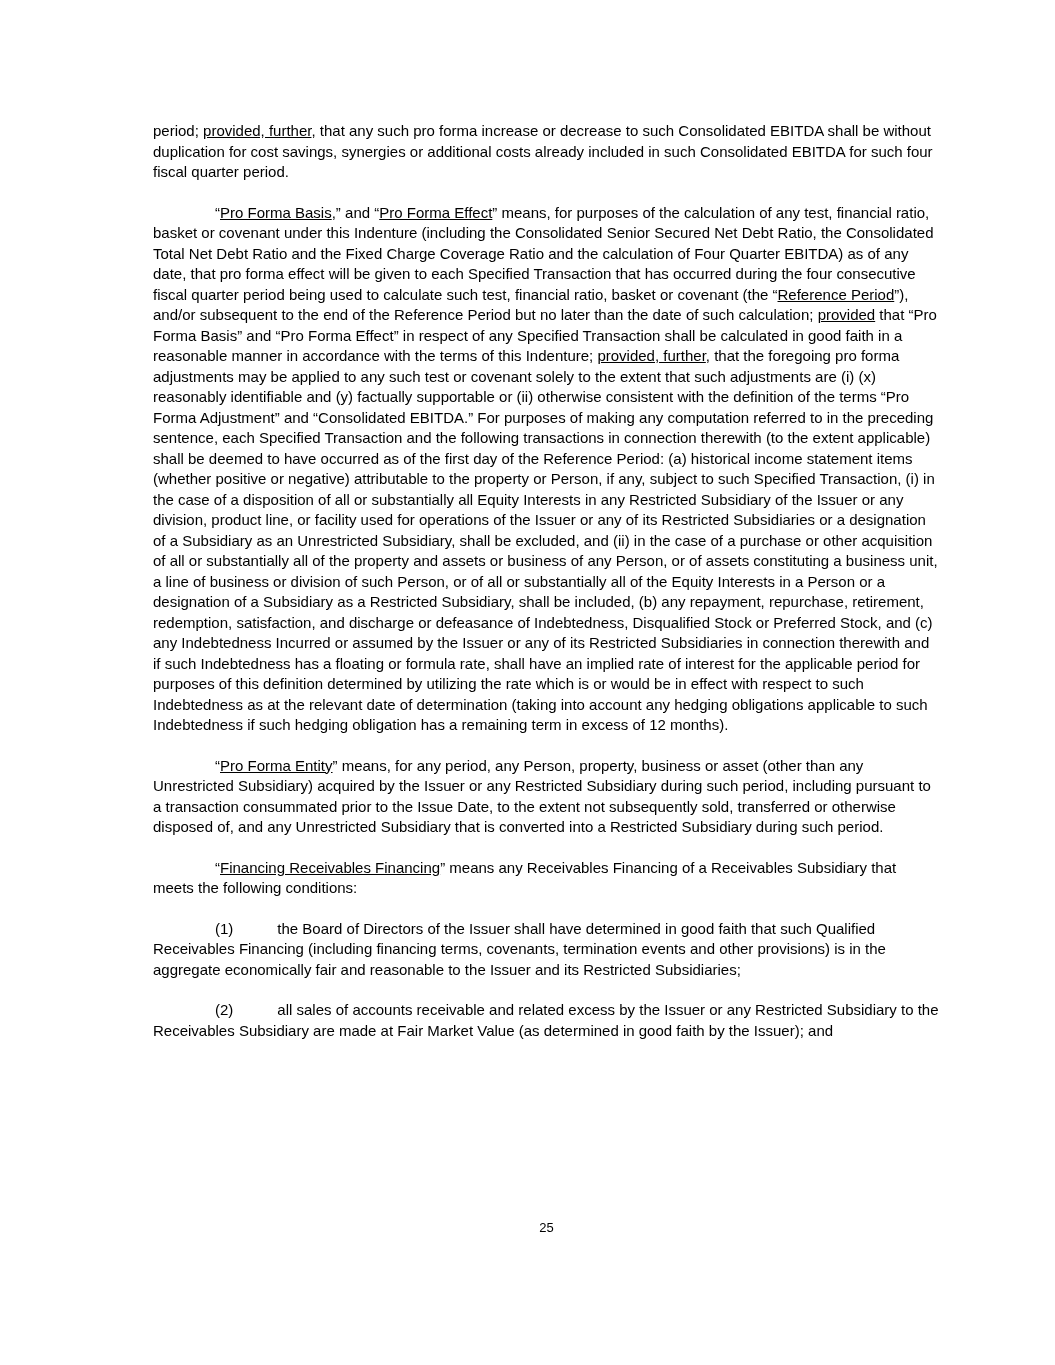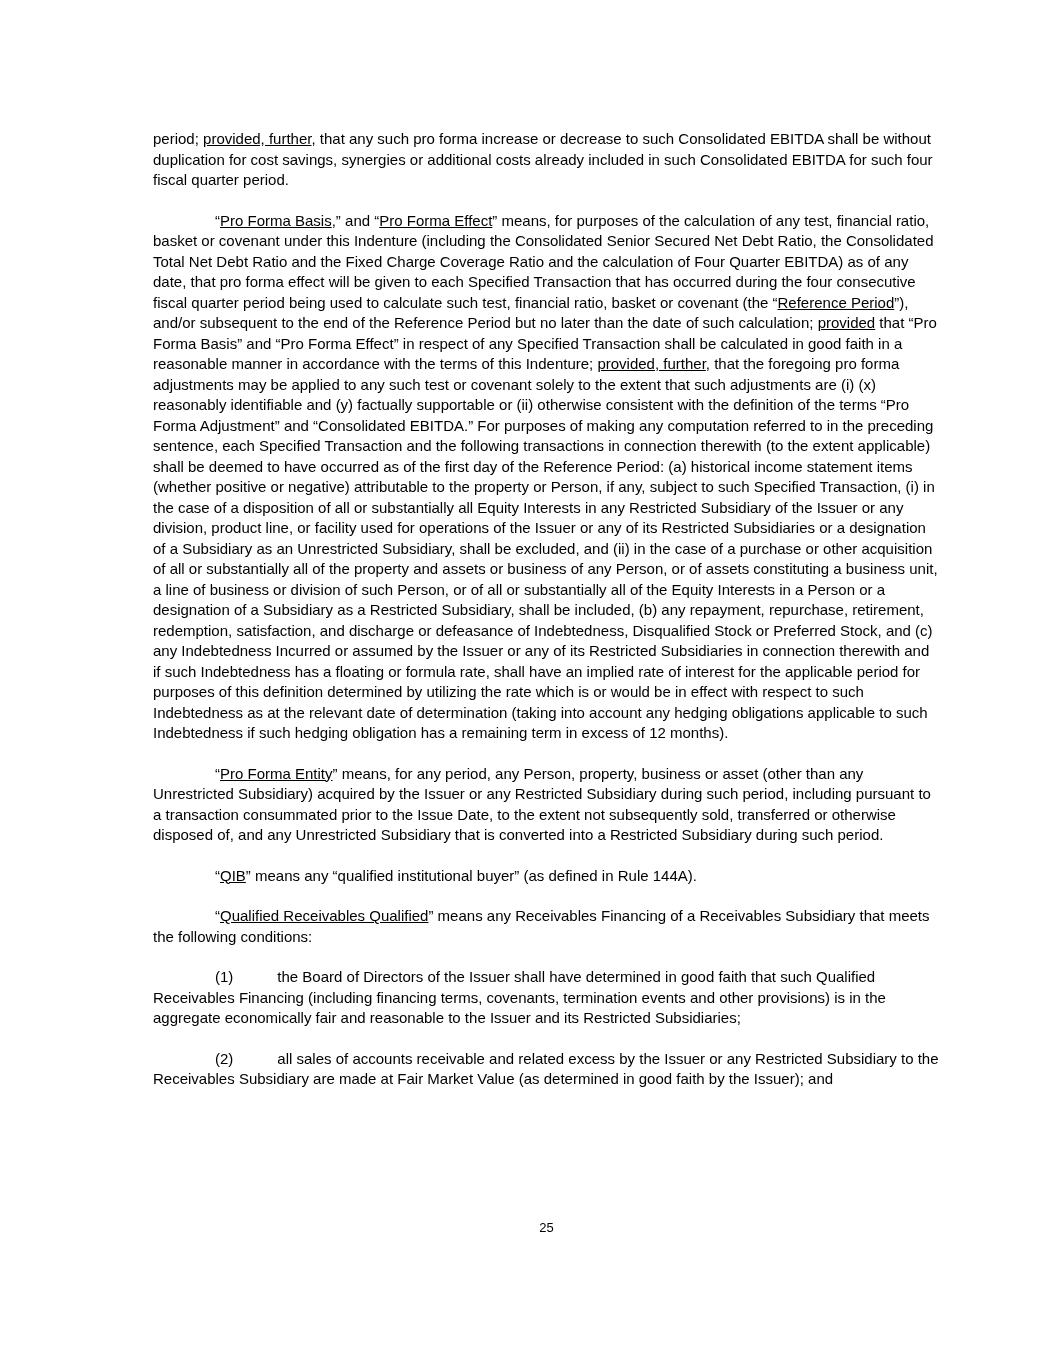--- a/index.html
+++ b/index.html
@@ -19,21 +19,21 @@
   .content {
     position: absolute;
     left: 153px;
     top: 121px;
     width: 787px;
     font-size: 15px;
     line-height: 20.5px;
     text-align: left;
   }
   .para {
-    margin: 8px 0 20px 0;
+    margin: 0 0 20px 0;
     padding: 0;
   }
   .indent {
     text-indent: 62px;
   }
   .u {
     text-decoration: underline;
   }
   .gap {
     display: inline-block;
@@ -53,23 +53,22 @@
 
 <div class="page">
   <div class="content">
 
     <p class="para"><span>period; </span><span class="u">provided, further</span><span>, that any such pro forma increase or decrease to such Consolidated EBITDA shall be without duplication for cost savings, synergies or additional costs already included in such Consolidated EBITDA for such four fiscal quarter period.</span></p>
 
     <p class="para indent"><span>“</span><span class="u">Pro Forma Basis</span><span>,” and “</span><span class="u">Pro Forma Effect</span><span>” means, for purposes of the calculation of any test, financial ratio, basket or covenant under this Indenture (including the Consolidated Senior Secured Net Debt Ratio, the Consolidated Total Net Debt Ratio and the Fixed Charge Coverage Ratio and the calculation of Four Quarter EBITDA) as of any date, that pro forma effect will be given to each Specified Transaction that has occurred during the four consecutive fiscal quarter period being used to calculate such test, financial ratio, basket or covenant (the “</span><span class="u">Reference Period</span><span>”), and/or subsequent to the end of the Reference Period but no later than the date of such calculation; </span><span class="u">provided</span><span> that “Pro Forma Basis” and “Pro Forma Effect” in respect of any Specified Transaction shall be calculated in good faith in a reasonable manner in accordance with the terms of this Indenture; </span><span class="u">provided, further</span><span>, that the foregoing pro forma adjustments may be applied to any such test or covenant solely to the extent that such adjustments are (i) (x) reasonably identifiable and (y) factually supportable or (ii) otherwise consistent with the definition of the terms “Pro Forma Adjustment” and “Consolidated EBITDA.” For purposes of making any computation referred to in the preceding sentence, each Specified Transaction and the following transactions in connection therewith (to the extent applicable) shall be deemed to have occurred as of the first day of the Reference Period: (a) historical income statement items (whether positive or negative) attributable to the property or Person, if any, subject to such Specified Transaction, (i) in the case of a disposition of all or substantially all Equity Interests in any Restricted Subsidiary of the Issuer or any division, product line, or facility used for operations of the Issuer or any of its Restricted Subsidiaries or a designation of a Subsidiary as an Unrestricted Subsidiary, shall be excluded, and (ii) in the case of a purchase or other acquisition of all or substantially all of the property and assets or business of any Person, or of assets constituting a business unit, a line of business or division of such Person, or of all or substantially all of the Equity Interests in a Person or a designation of a Subsidiary as a Restricted Subsidiary, shall be included, (b) any repayment, repurchase, retirement, redemption, satisfaction, and discharge or defeasance of Indebtedness, Disqualified Stock or Preferred Stock, and (c) any Indebtedness Incurred or assumed by the Issuer or any of its Restricted Subsidiaries in connection therewith and if such Indebtedness has a floating or formula rate, shall have an implied rate of interest for the applicable period for purposes of this definition determined by utilizing the rate which is or would be in effect with respect to such Indebtedness as at the relevant date of determination (taking into account any hedging obligations applicable to such Indebtedness if such hedging obligation has a remaining term in excess of 12 months).</span></p>
 
     <p class="para indent"><span>“</span><span class="u">Pro Forma Entity</span><span>” means, for any period, any Person, property, business or asset (other than any Unrestricted Subsidiary) acquired by the Issuer or any Restricted Subsidiary during such period, including pursuant to a transaction consummated prior to the Issue Date, to the extent not subsequently sold, transferred or otherwise disposed of, and any Unrestricted Subsidiary that is converted into a Restricted Subsidiary during such period.</span></p>
 
-    <p class="para indent"><span>“</span><span class="u">QIB</span><span>” means any “qualified institutional buyer” (as defined in Rule 144A).</span></p>
 
-    <p class="para indent"><span>“</span><span class="u">Qualified Receivables Qualified</span><span>” means any Receivables Financing of a Receivables Subsidiary that meets the following conditions:</span></p>
+    <p class="para indent"><span>“</span><span class="u">Financing Receivables Financing</span><span>” means any Receivables Financing of a Receivables Subsidiary that meets the following conditions:</span></p>
 
     <p class="para indent"><span>(1)</span><span class="gap"></span><span>the Board of Directors of the Issuer shall have determined in good faith that such Qualified Receivables Financing (including financing terms, covenants, termination events and other provisions) is in the aggregate economically fair and reasonable to the Issuer and its Restricted Subsidiaries;</span></p>
 
     <p class="para indent"><span>(2)</span><span class="gap"></span><span>all sales of accounts receivable and related excess by the Issuer or any Restricted Subsidiary to the Receivables Subsidiary are made at Fair Market Value (as determined in good faith by the Issuer); and</span></p>
 
 
   </div>
 
   <div class="page-number">25</div>
 </div>

